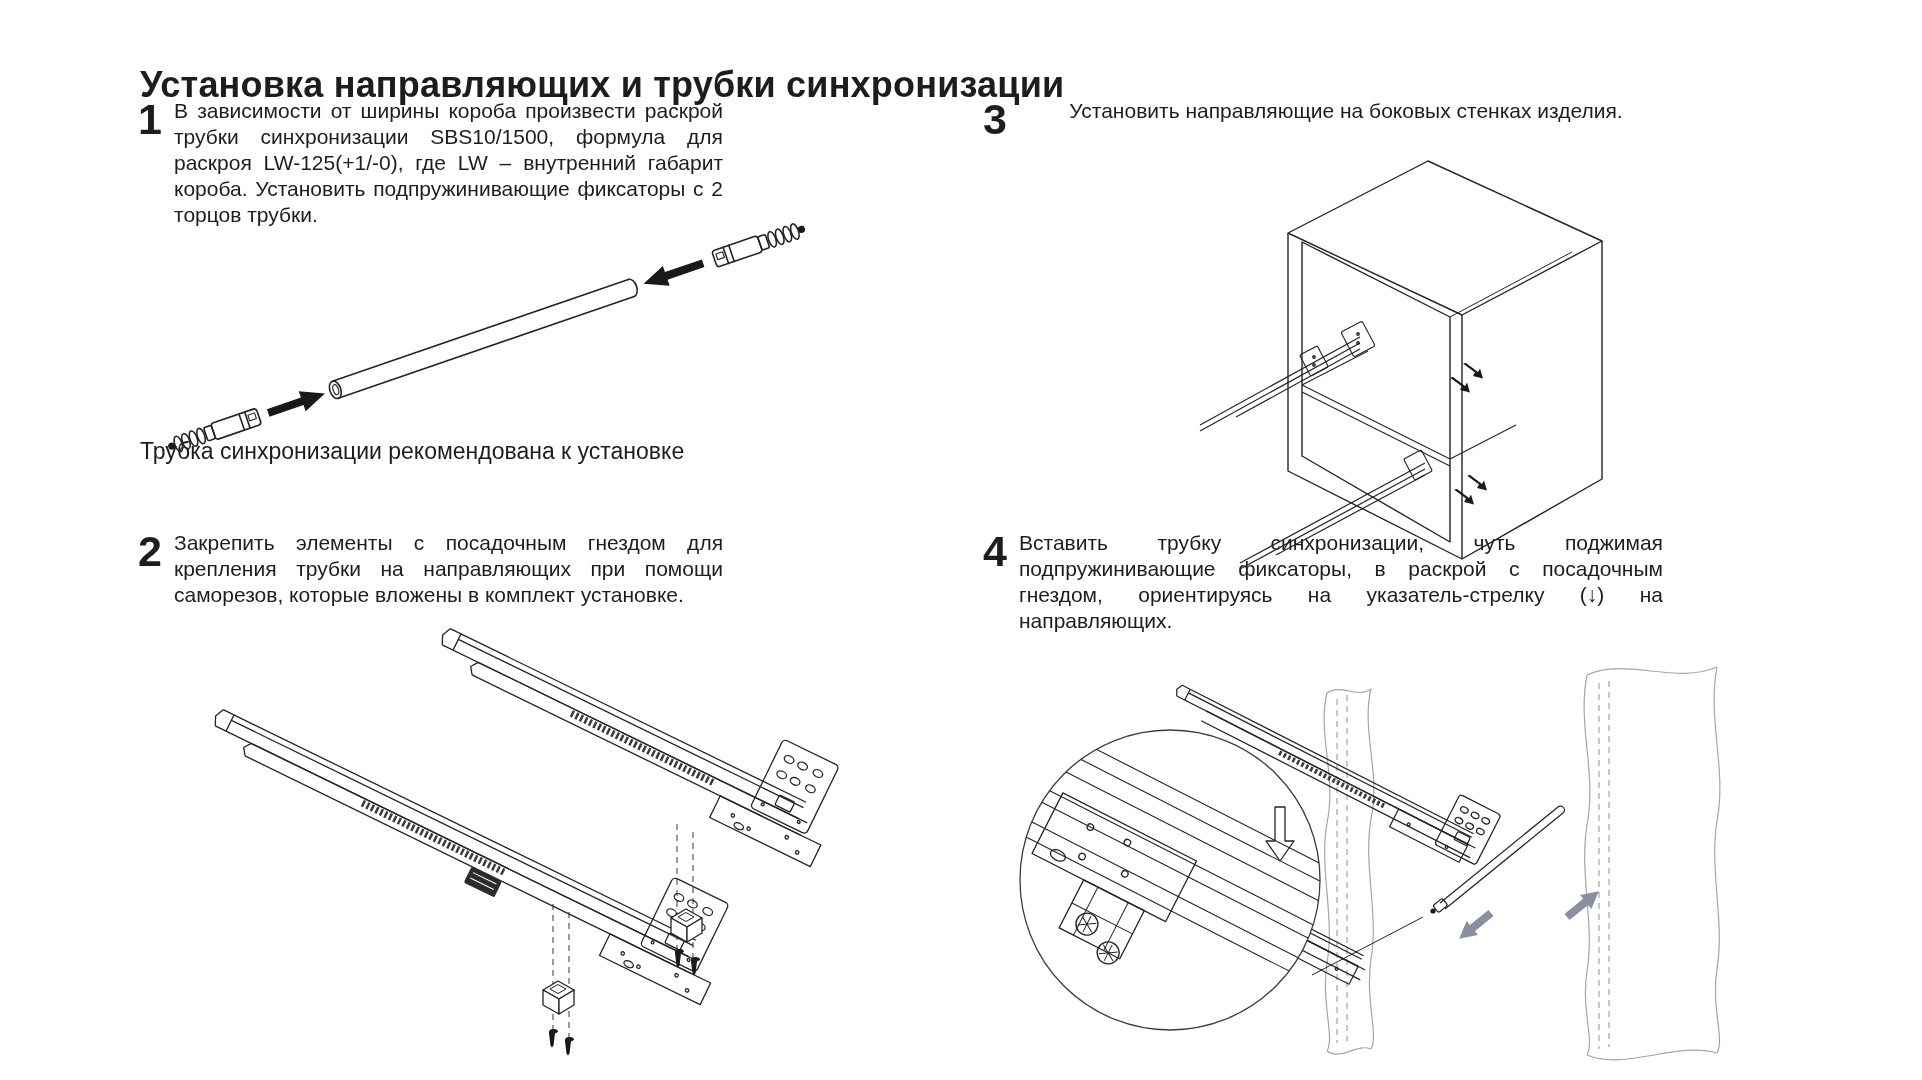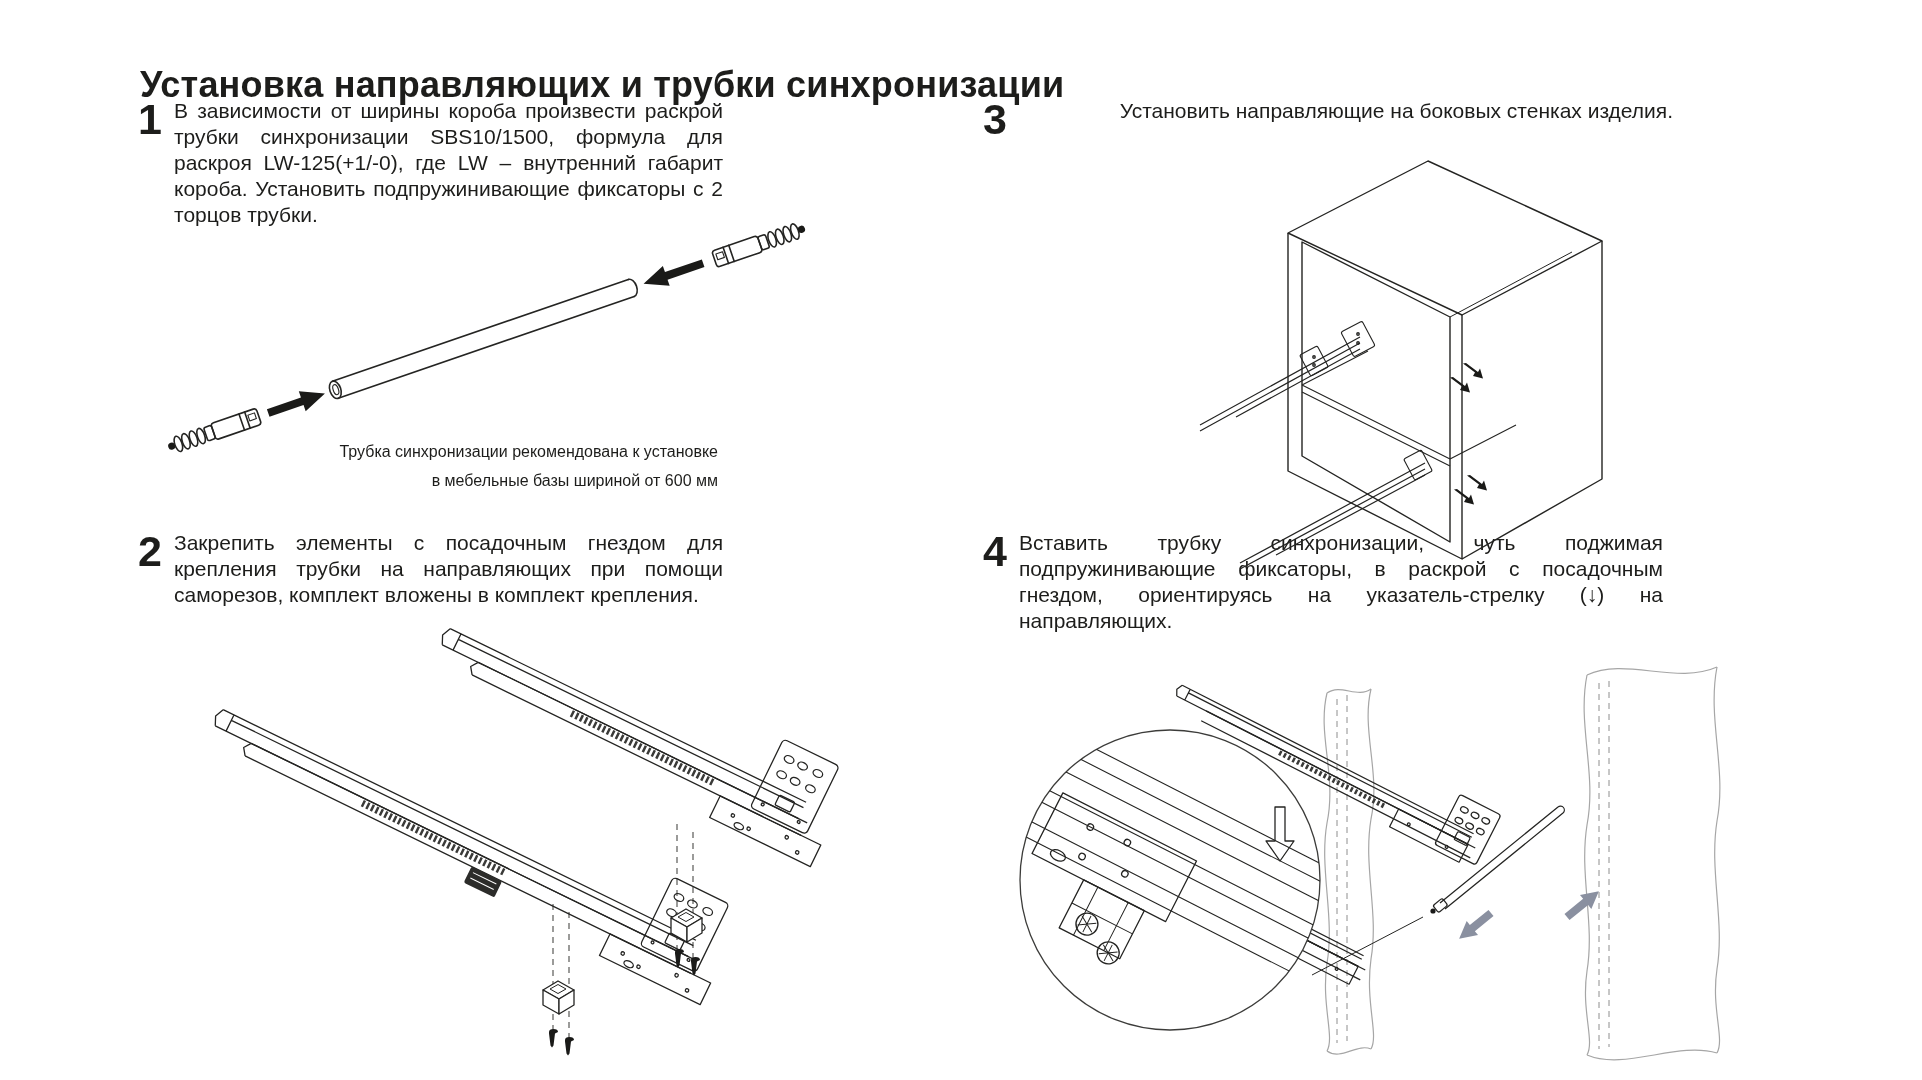--- a/index.html
+++ b/index.html
@@ -14,56 +14,55 @@
   }
   .step{position:absolute;display:flex;align-items:flex-start;}
   .step-number{
     flex:0 0 34px;font-size:43px;font-weight:700;line-height:.9;
     padding-top:2px;letter-spacing:-1px;
   }
   .step-text{
     flex:1;font-size:21px;line-height:26px;text-align:justify;
     padding-left:2px;
   }
-  .step-text.single{text-align:right;}
+  .step-text.single{text-align:center;}
   .caption{
     position:absolute;left:140px;top:437px;width:578px;
-    font-size:16px;line-height:29px;text-align:right;
+    font-size:23px;line-height:29px;
   }
   .fig{position:absolute;}
   svg{display:block;overflow:visible;}
 </style>
 </head>
 <body>
 
 <h1 class="title">Установка направляющих и трубки синхронизации</h1>
 
 <div class="step" style="left:138px;top:98px;width:585px;">
   <div class="step-number">1</div>
   <div class="step-text">В зависимости от ширины короба произвести раскрой трубки синхронизации SBS10/1500, формула для раскроя LW-125(+1/-0), где LW – внутренний габарит короба. Установить подпружинивающие фиксаторы с 2 торцов трубки.</div>
 </div>
 
 <div class="step" style="left:138px;top:530px;width:585px;">
   <div class="step-number">2</div>
-  <div class="step-text">Закрепить элементы с посадочным гнездом для крепления трубки на направляющих при помощи саморезов, комплект вложены в комплект крепления.</div>
+  <div class="step-text">Закрепить элементы с посадочным гнездом для крепления трубки на направляющих при помощи саморезов, которые вложены в комплект установке.</div>
 </div>
 
 <div class="step" style="left:983px;top:98px;width:690px;">
   <div class="step-number">3</div>
   <div class="step-text single">Установить направляющие на боковых стенках изделия.</div>
 </div>
 
 <div class="step" style="left:983px;top:530px;width:680px;">
   <div class="step-number">4</div>
   <div class="step-text">Вставить трубку синхронизации, чуть поджимая подпружинивающие фиксаторы, в раскрой с посадочным гнездом, ориентируясь на указатель-стрелку (↓) на направляющих.</div>
 </div>
 
 <div class="caption">
   <div>Трубка синхронизации рекомендована к установке</div>
-  <div>в мебельные базы шириной от 600 мм</div>
 </div>
 
 <div class="fig" style="left:150px;top:200px;">
 <svg width="660" height="255" viewBox="0 0 660 255">
   <g stroke="#242422" fill="none" stroke-width="1.6" stroke-linecap="round" stroke-linejoin="round">
     <g transform="rotate(-19 330 140)">
 
       <g>
         <path d="M177,131 H490"></path>
         <path d="M177,149 H490"></path>

